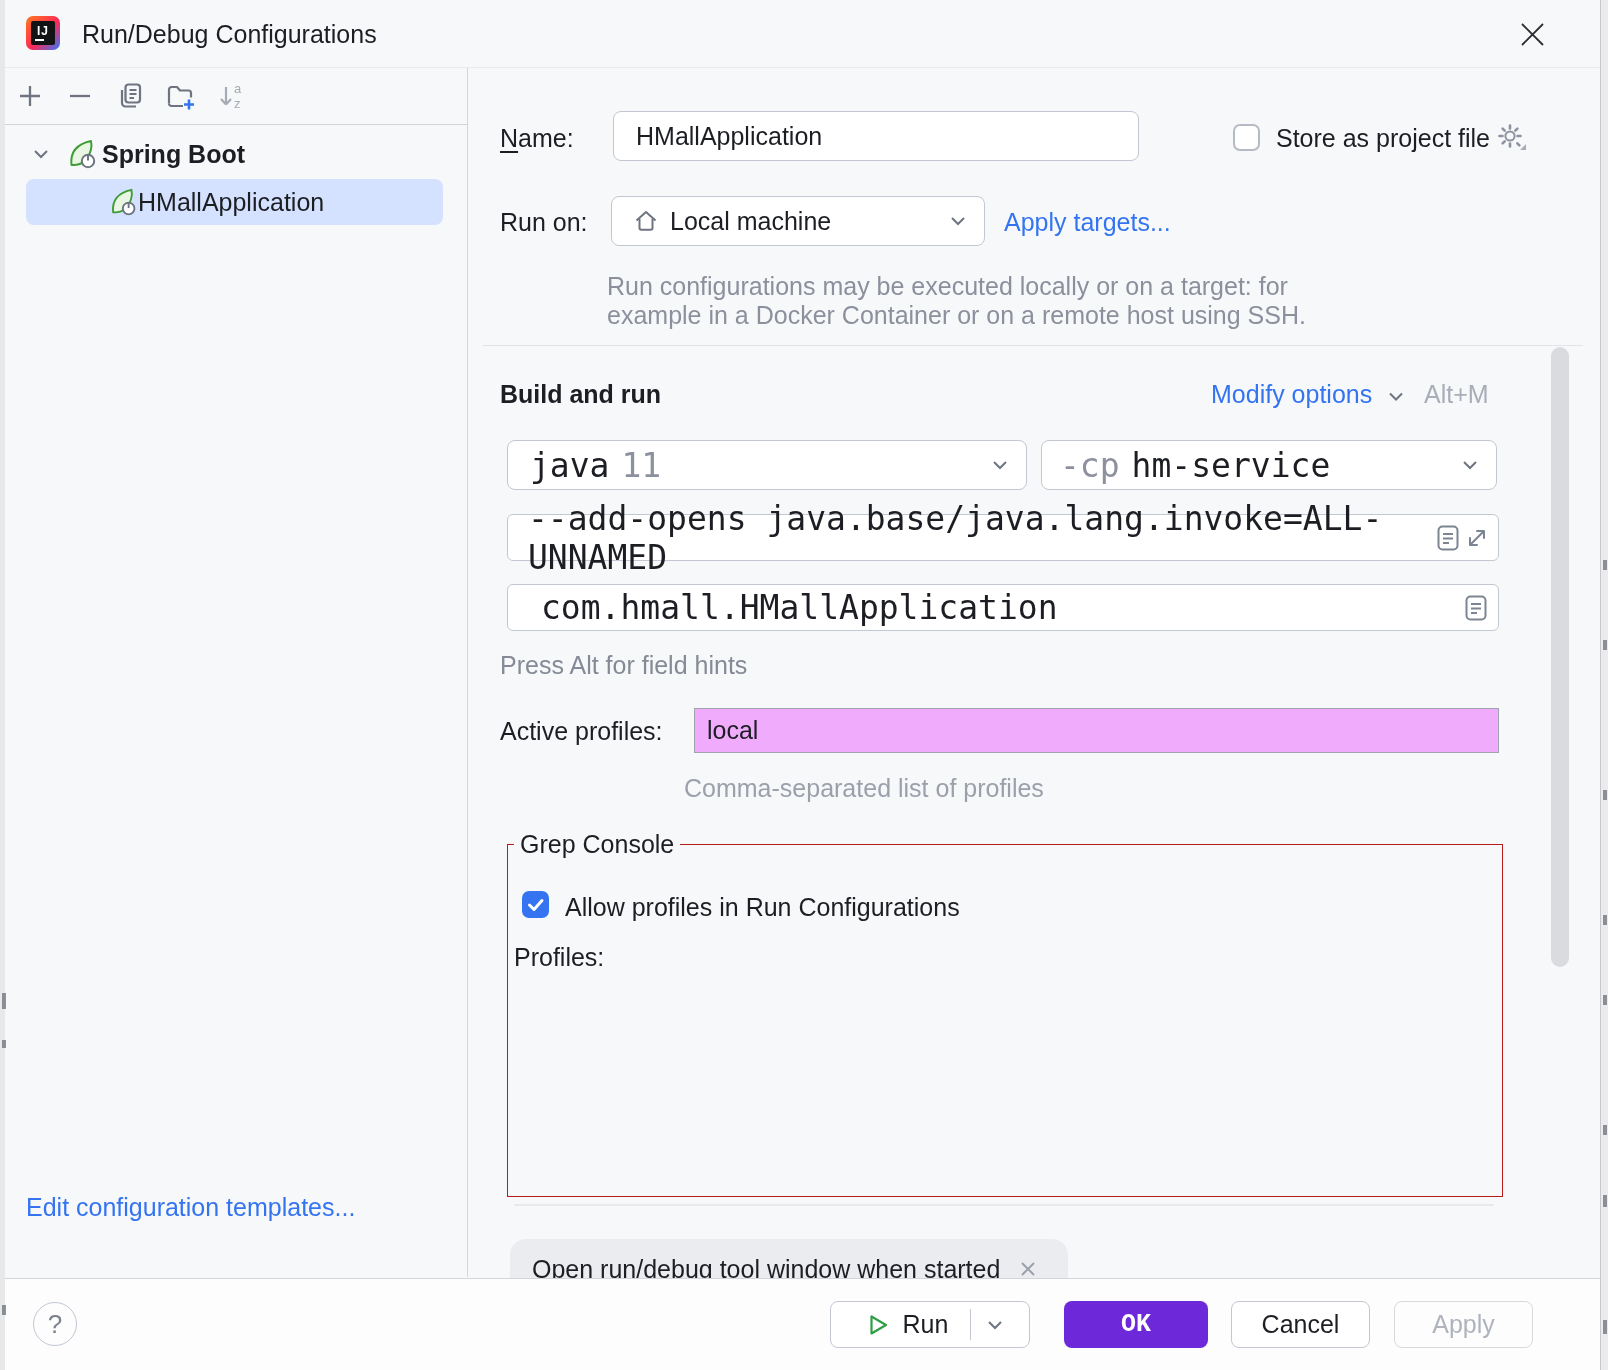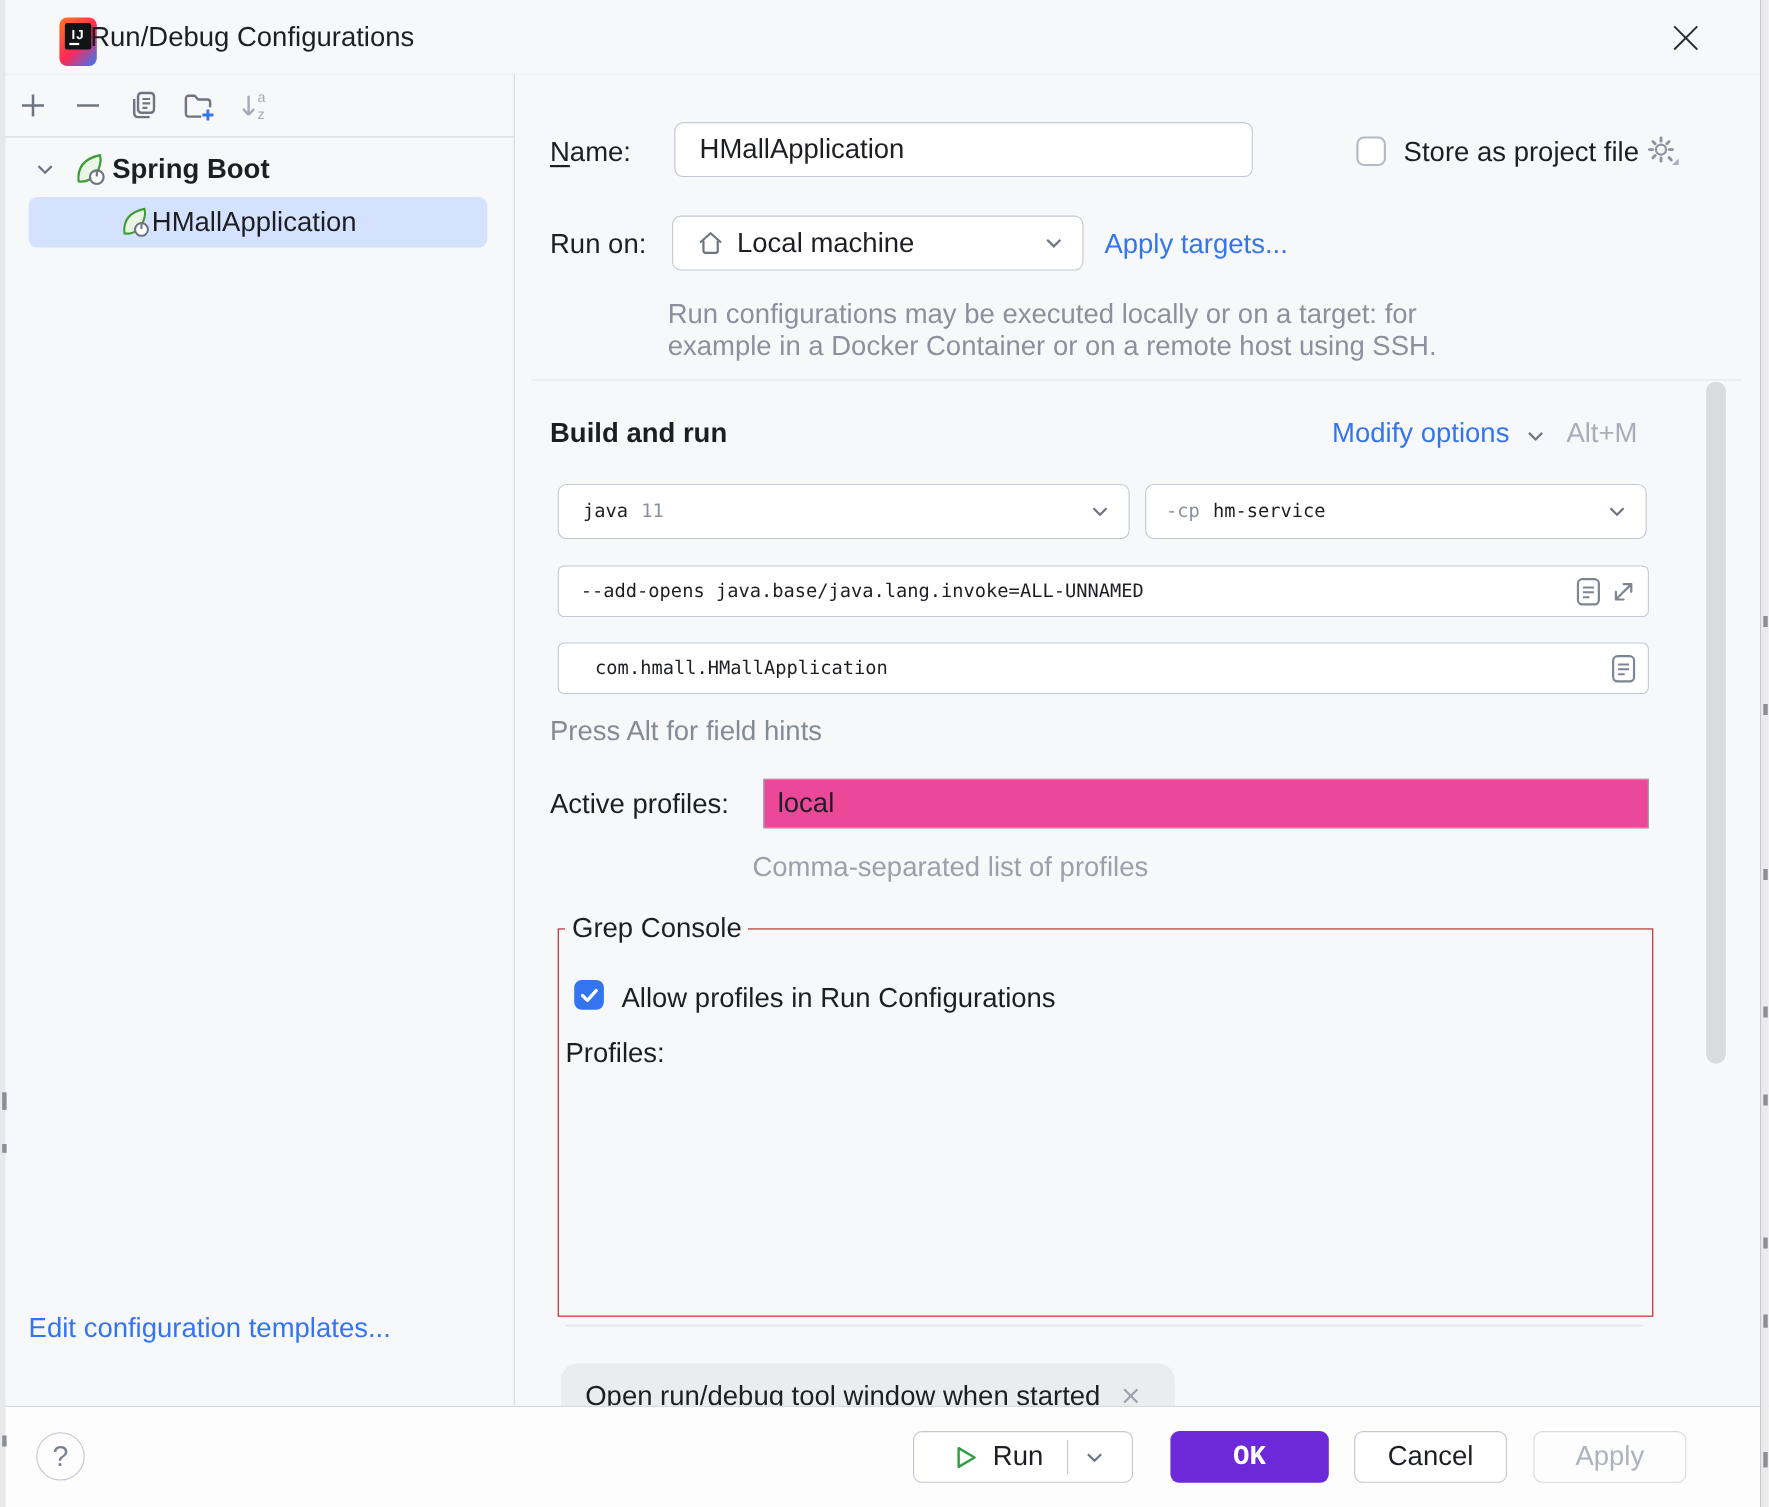--- a/index.html
+++ b/index.html
@@ -2,22 +2,22 @@
 <html><head>
 <meta charset="utf-8">
 <style>
   html,body{margin:0;padding:0;background:#ffffff;}
   .win{position:relative;width:1608px;height:1370px;background:#f7f8fa;overflow:hidden;
        font-family:"Liberation Sans","DejaVu Sans",sans-serif;color:#1c1e23;font-size:25px;}
   .abs{position:absolute;}
   
   .titlebar{left:0;top:0;width:100%;height:68px;}
   .title-divider{left:0;top:67px;width:100%;height:1px;background:#ececef;}
-  .app-logo{left:26px;top:16px;width:34px;height:44px;border-radius:7px;
-            background:linear-gradient(135deg,#fc7a1e 0%,#fe2857 55%,#2e7bff 100%);margin-left:28px;}
+  .app-logo{left:26px;top:16px;width:34px;height:34px;border-radius:7px;
+            background:linear-gradient(135deg,#fc7a1e 0%,#fe2857 55%,#2e7bff 100%);}
   .app-logo .inner{position:absolute;left:5px;top:5px;width:24px;height:24px;background:#121315;border-radius:2px;
                    color:#fff;font-size:12px;font-weight:bold;text-align:center;line-height:20px;letter-spacing:1px;}
   .app-logo .inner::after{content:"";position:absolute;left:4px;bottom:4px;width:9px;height:2px;background:#fff;}
   .win-title{left:82px;top:0;height:68px;line-height:68px;font-size:25px;color:#1c1e23;}
   .close-btn{left:1506px;top:12px;width:52px;height:44px;display:flex;align-items:center;justify-content:center;cursor:pointer;}
   
   .sidebar{left:0;top:68px;width:467px;height:1209px;border-right:1px solid #d3d5db;}
   .sb-toolbar{position:absolute;left:0;top:0;width:100%;height:56px;border-bottom:1px solid #d3d5db;}
   .tb-icon{position:absolute;top:12px;width:32px;height:32px;display:flex;align-items:center;justify-content:center;cursor:pointer;}
   .tree-row{position:absolute;left:0;width:100%;height:46px;display:flex;align-items:center;cursor:pointer;}
@@ -25,21 +25,21 @@
             display:flex;align-items:center;cursor:pointer;}
   .tree-label-bold{font-weight:bold;}
   .edit-templates{left:26px;top:1125px;color:#3574f0;cursor:pointer;}
   
   .form-label{color:#1c1e23;}
   .mn{text-decoration:underline;text-underline-offset:4px;}
   .inp{position:absolute;background:#ffffff;border:1px solid #c2c7d1;border-radius:8px;box-sizing:border-box;
        display:flex;align-items:center;cursor:text;}
   .combo{cursor:pointer;}
   .combo .chev{margin-left:auto;margin-right:16px;}
-  .mono{font-family:"DejaVu Sans Mono","Liberation Mono",monospace;font-size:17px;}
+  .mono{font-family:"DejaVu Sans Mono","Liberation Mono",monospace;font-size:33px;}
   .dim{color:#8c919d;}
   .hint{color:#8b909c;}
   .link{color:#3574f0;cursor:pointer;}
   .scroll-top-line{left:483px;top:345px;width:1100px;height:1px;background:#e2e4e8;}
   .fieldbox{border-radius:6px;}
   .in-icon{display:flex;align-items:center;justify-content:center;width:32px;height:32px;cursor:pointer;}
   
   .cb{position:absolute;width:27px;height:27px;border-radius:7px;box-sizing:border-box;cursor:pointer;}
   .cb.off{background:#fff;border:2px solid #b6bac4;}
   .cb.on{background:#3574f0;display:flex;align-items:center;justify-content:center;}
@@ -249,21 +249,21 @@
       <svg width="26" height="28" viewBox="0 0 26 28">
           <rect x="3.5" y="2.5" width="19" height="23" rx="4" stroke="#7d8492" stroke-width="2" fill="none"></rect>
           <path d="M8 10 h10 M8 14.5 h10 M8 19 h6" stroke="#7d8492" stroke-width="1.8" fill="none"></path>
         </svg>
     </span>
   </div>
 
   <div class="abs hint" style="left:500px;top:651px;color:#848a96;">Press Alt for field hints</div>
 
   <div class="abs form-label" style="left:500px;top:717px;">Active profiles:</div>
-  <div class="abs" style="left:694px;top:708px;width:805px;height:45px;background:#ec4899;border:1px solid #9fa4af;box-sizing:border-box;display:flex;align-items:center;cursor:text;">
+  <div class="abs" style="left:694px;top:708px;width:805px;height:45px;background:#f0abfc;border:1px solid #9fa4af;box-sizing:border-box;display:flex;align-items:center;cursor:text;">
     <span style="margin-left:12px;">local</span>
   </div>
   <div class="abs hint" style="left:684px;top:774px;color:#9ba0ab;">Comma-separated list of profiles</div>
 
   <fieldset class="grep">
     <legend>Grep Console</legend>
     <div class="cb on" style="left:14px;top:32px;">
       <svg width="21" height="21" viewBox="0 0 21 21">
           <path d="M4.5 11 l4.5 4.5 L17 6.5" stroke="#ffffff" stroke-width="3" fill="none" stroke-linecap="round" stroke-linejoin="round"></path>
         </svg>

